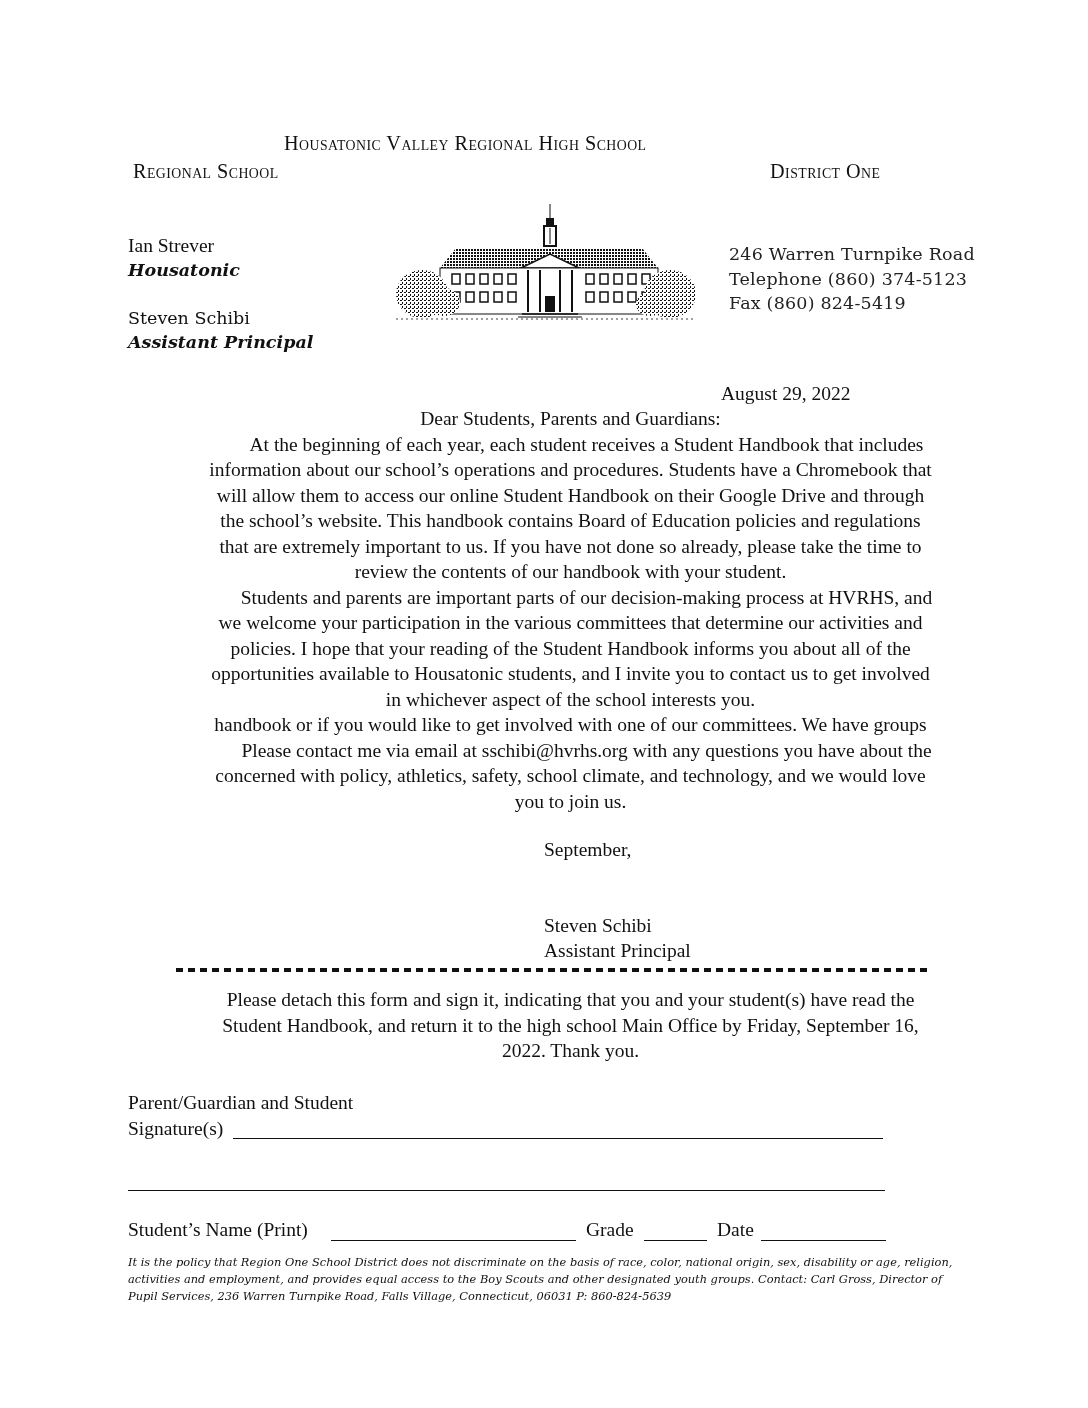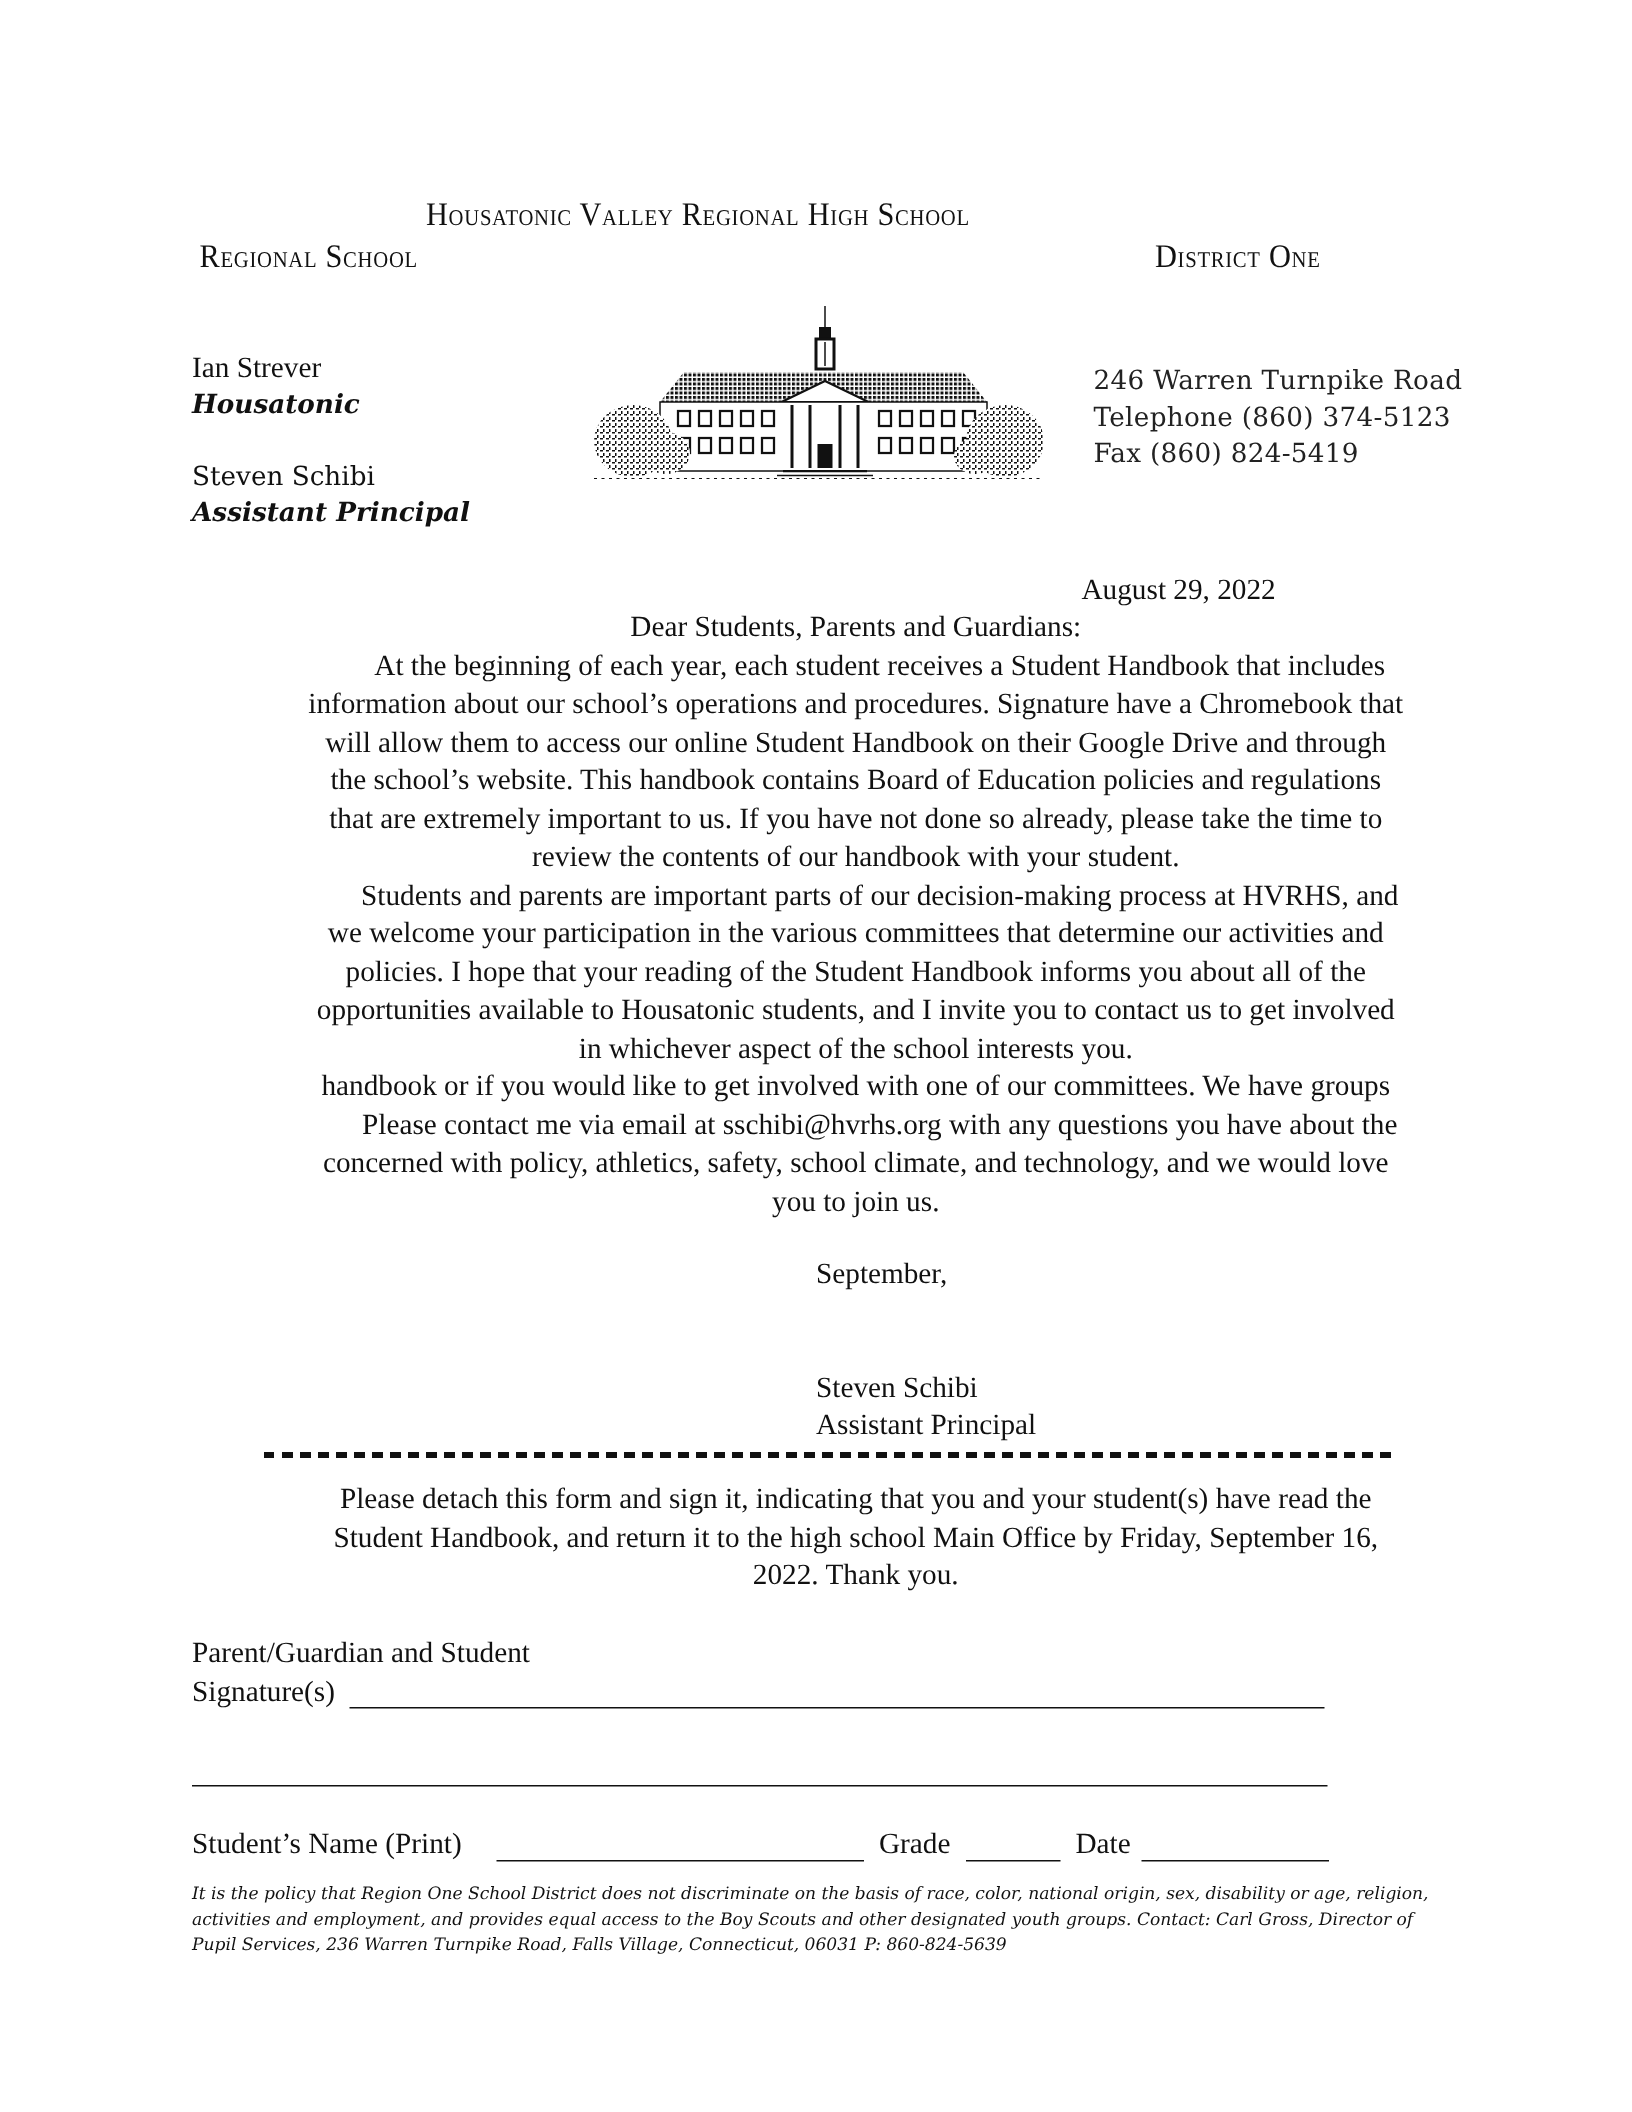--- a/index.html
+++ b/index.html
@@ -111,21 +111,21 @@
   <div>Fax (860) 824-5419</div>
 </div>
 
 <div class="abs body-text" style="left:721px; top:381px;">August 29, 2022</div>
 
 <div class="para body-text" style="top:406px;">
   <div>Dear Students, Parents and Guardians:</div>
 
   <div>
     <div style="padding-left:32px">At the beginning of each year, each student receives a Student Handbook that includes</div>
-    <div>information about our school’s operations and procedures.  Signature have a Chromebook that</div>
+    <div>information about our school’s operations and procedures.  Students have a Chromebook that</div>
     <div>will allow them to access our online Student Handbook on their Google Drive and through</div>
     <div>the school’s website. This handbook contains Board of Education policies and regulations</div>
     <div>that are extremely important to us.  If you have not done so already, please take the time to</div>
     <div>review the contents of our handbook with your student.</div>
   </div>
 
   <div>
     <div style="padding-left:32px">Students and parents are important parts of our decision-making process at HVRHS, and</div>
     <div>we welcome your participation in the various committees that determine our activities and</div>
     <div>policies. I hope that your reading of the Student Handbook informs you about all of the</div>

